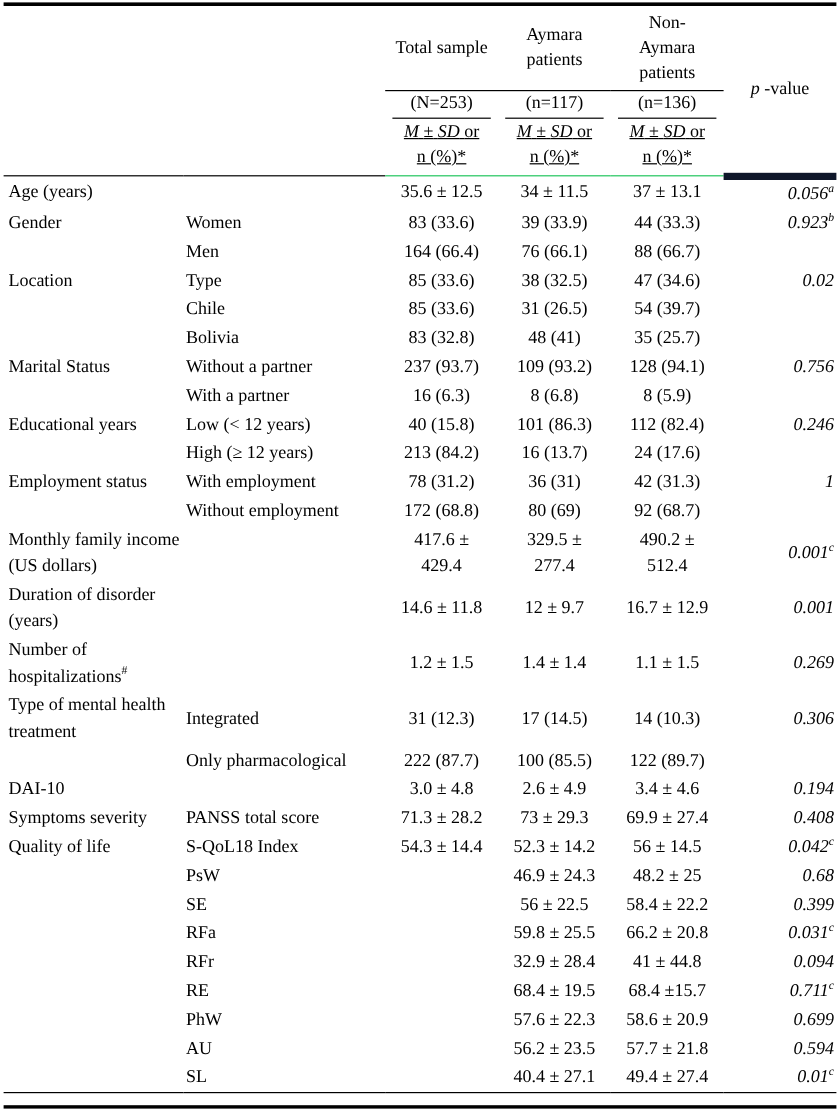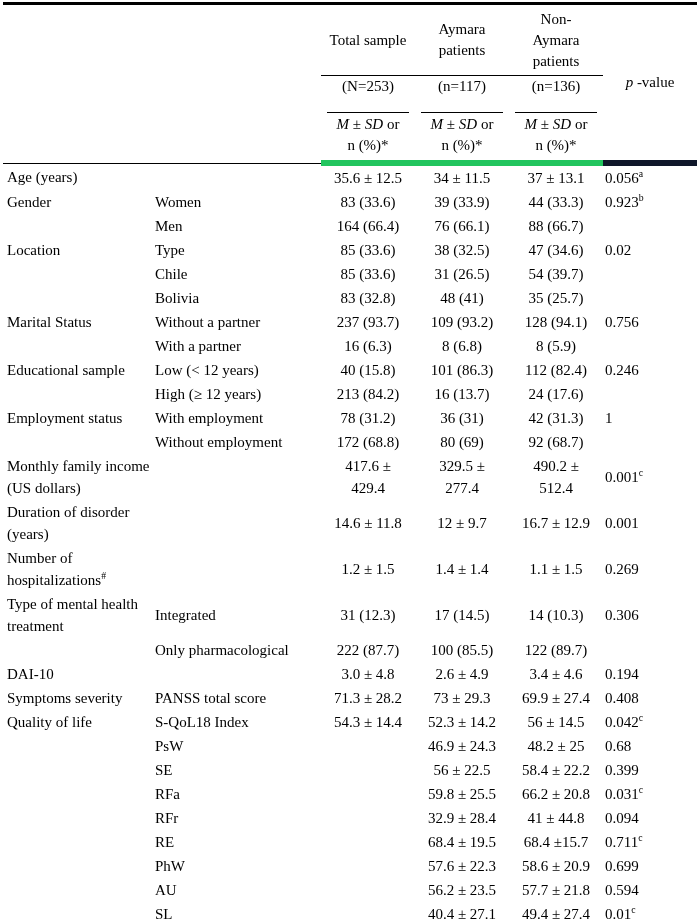--- a/index.html
+++ b/index.html
@@ -39,40 +39,41 @@
   .corner { border-bottom: 1px solid #000; }
   .grp {
     height: 70px;
     border-bottom: 1px solid #000;
   }
   .pcol { border-bottom: 6px solid #0f172a; }
   .nnum { height: 23px; }
   .nnum span {
     display: block;
     margin: 0 4px;
-    padding-bottom: 15px;
+    padding-bottom: 1px;
     border-bottom: 1px solid #000;
   }
   .meas {
     height: 44px;
     padding-bottom: 3px;
-    border-bottom: 6px solid #22c55e;
+    border-bottom: 1px solid #22c55e;
+    text-decoration: underline;
   }
   .it { font-style: italic; }
 
   tbody td {
     line-height: 22px;
     padding: 1px 2px;
     vertical-align: middle;
     white-space: pre-line;
   }
   tbody td.c1 { text-align: left; padding-left: 4px; margin-left: 40px; }
   tbody td.c2 { text-align: left; }
   tbody td.cv { text-align: center; }
-  tbody td.cp { text-align: left; }
+  tbody td.cp { text-align: right; font-style: italic; }
   tbody tr:last-child td { border-bottom: 1px solid #000; }
 
   sup {
     font-size: 0.65em;
     line-height: 0;
     vertical-align: super;
   }
 </style>
 </head>
 <body>
@@ -168,21 +169,21 @@
         </tr>
         <tr>
           <td class="c1"></td>
           <td class="c2">With a partner</td>
           <td class="cv">16 (6.3)</td>
           <td class="cv">8 (6.8)</td>
           <td class="cv">8 (5.9)</td>
           <td class="cp"></td>
         </tr>
         <tr>
-          <td class="c1">Educational sample</td>
+          <td class="c1">Educational years</td>
           <td class="c2">Low (&lt; 12 years)</td>
           <td class="cv">40 (15.8)</td>
           <td class="cv">101 (86.3)</td>
           <td class="cv">112 (82.4)</td>
           <td class="cp">0.246</td>
         </tr>
         <tr>
           <td class="c1"></td>
           <td class="c2">High (≥ 12 years)</td>
           <td class="cv">213 (84.2)</td>

